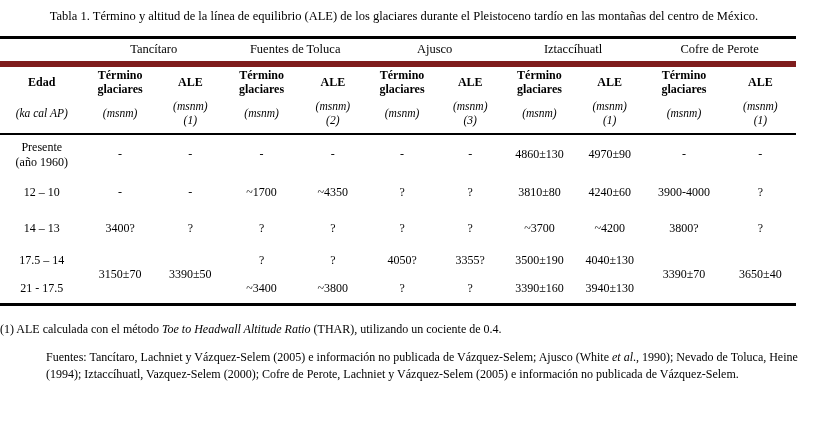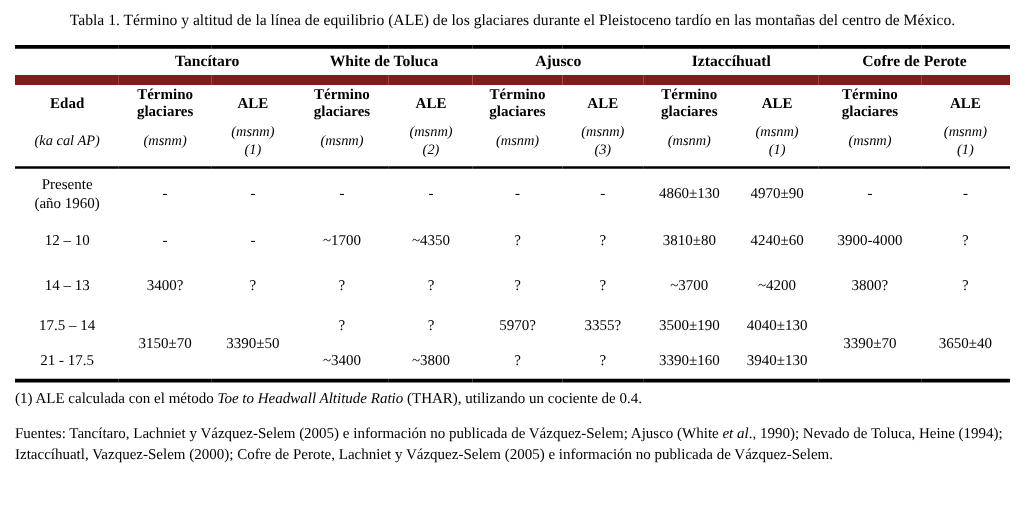--- a/index.html
+++ b/index.html
@@ -3,21 +3,21 @@
 <meta charset="utf-8">
 <style>
   * { box-sizing: border-box; }
   html, body { margin: 0; padding: 0; }
   body {
     width: 820px; height: 425px;
     background: #ffffff; color: #000000;
     font-family: "Liberation Serif", serif;
     overflow: hidden;
   }
-  .page { padding: 5px 12px 0 12px; }
+  .page { padding: 5px 12px 0 0; }
 
   .title {
     text-align: center;
     font-size: 12.5px;
     line-height: 1.25;
     margin: 4px 2px 11px 2px;
   }
 
   table.ale-table {
     width: 796px;
@@ -28,48 +28,48 @@
   }
   .ale-table th, .ale-table td {
     padding: 1px 2px;
     text-align: center;
     vertical-align: middle;
     font-size: 12px;
     overflow: hidden;
   }
   tr.group-row { height: 27px; }
   tr.group-row th {
-    font-weight: bold;
+    font-weight: normal;
     font-size: 12.5px;
-    border-bottom: 8px solid #7f1d1d;
+    border-bottom: 6px solid #7f1d1d;
   }
   tr.subhead-row { height: 34px; }
   tr.subhead-row th { font-weight: bold; line-height: 1.15; }
   tr.units-row { height: 36px; font-style: italic; }
   tr.units-row th {
     font-weight: normal;
     font-size: 11.5px;
     line-height: 1.15;
     border-bottom: 2px solid #000;
     padding-bottom: 5px;
   }
   tbody tr.r0 { height: 40px; }
   tbody tr.r1 { height: 37px; }
   tbody tr.r2 { height: 35px; }
   tbody tr.r3 { height: 28px; }
   tbody tr.r4 { height: 30px; }
   td.edad { line-height: 1.25; }
 
-  .footnotes { margin-top: 4px; }
+  .footnotes { margin-top: 15px; }
   .footnotes p, .fuentes {
     margin: 0;
     font-size: 12px;
     line-height: 17px;
   }
-  .fuentes { margin-top: 11px; }
+  .fuentes { margin-top: 11px; margin-left: 46px; }
 </style>
 </head>
 <body>
 
 <div class="page">
 
   <div class="title">Tabla 1. Término y altitud de la línea de equilibrio (ALE) de los glaciares durante el Pleistoceno tardío en las montañas del centro de México.</div>
 
   <table class="ale-table">
     <colgroup>
@@ -82,21 +82,21 @@
       <col style="width:64px">
         <col style="width:72px">
         <col style="width:66px">
       <col style="width:80px">
         <col style="width:70px">
     </colgroup>
     <thead>
       <tr class="group-row">
         <th></th>
         <th colspan="2">Tancítaro</th>
-        <th colspan="2">White de Toluca</th>
+        <th colspan="2">Fuentes de Toluca</th>
         <th colspan="2">Ajusco</th>
         <th colspan="2">Iztaccíhuatl</th>
         <th colspan="2">Cofre de Perote</th>
       </tr>
       <tr class="subhead-row">
         <th>Edad</th>
         <th>Término glaciares</th>
         <th>ALE</th>
         <th>Término glaciares</th>
         <th>ALE</th>
@@ -178,21 +178,21 @@
         <td>~4200</td>
         <td>3800?</td>
         <td>?</td>
       </tr>
       <tr class="r3">
         <td class="edad">17.5 – 14</td>
         <td rowspan="2">3150±70</td>
         <td rowspan="2">3390±50</td>
         <td>?</td>
         <td>?</td>
-        <td>5970?</td>
+        <td>4050?</td>
         <td>3355?</td>
         <td>3500±190</td>
         <td>4040±130</td>
         <td rowspan="2">3390±70</td>
         <td rowspan="2">3650±40</td>
       </tr>
       <tr class="r4">
         <td class="edad">21 - 17.5</td>
         <td>~3400</td>
         <td>~3800</td>

